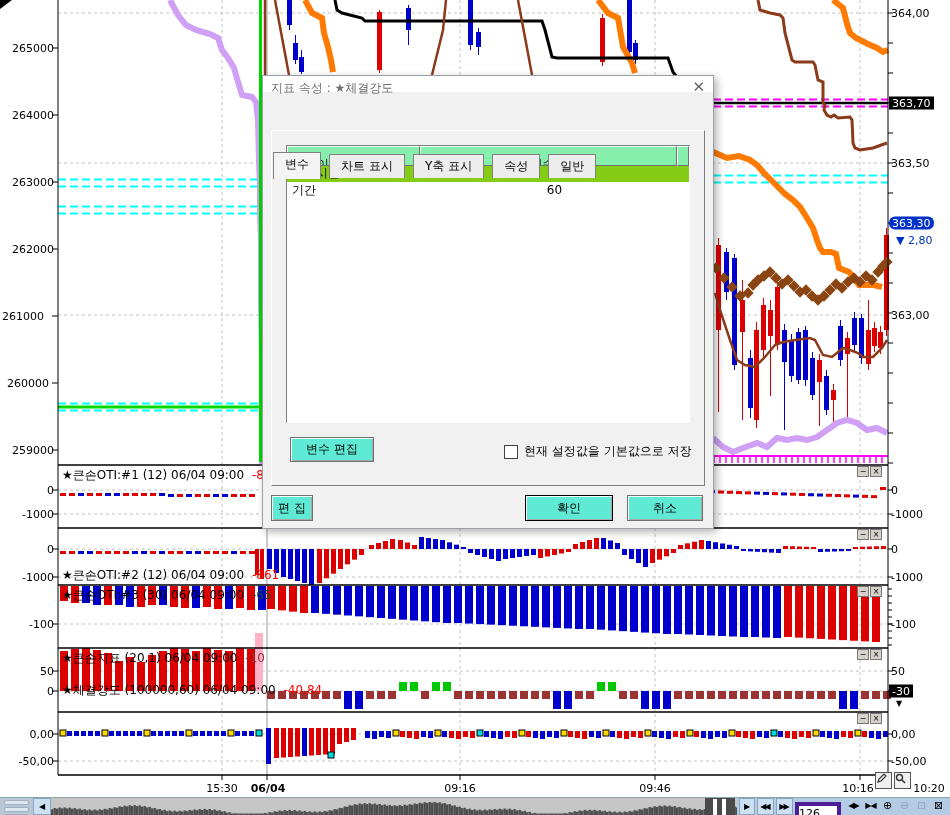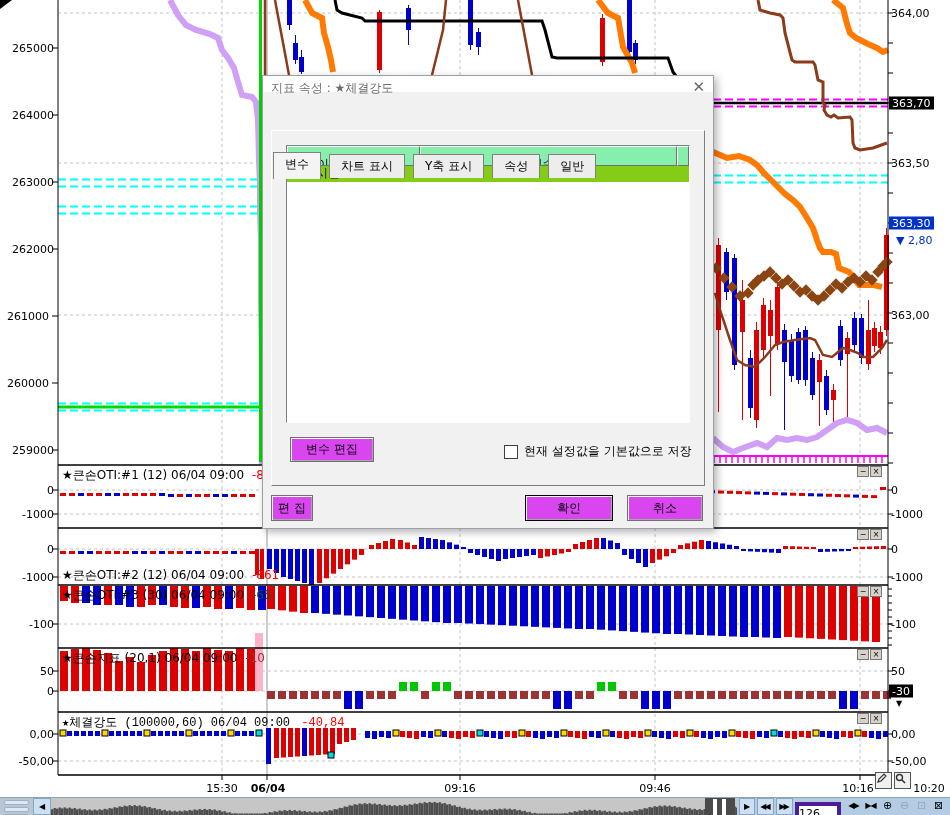--- a/index.html
+++ b/index.html
@@ -1,21 +1,21 @@
 <!DOCTYPE html>
 <html><head>
 <meta charset="utf-8">
 <style>
   html,body{margin:0;padding:0;background:#888;}
   #app{position:relative;width:950px;height:815px;background:#fff;overflow:hidden;
        font-family:"DejaVu Sans","Liberation Sans",sans-serif;}
   svg{position:absolute;left:0;top:0;}
   .badge{position:absolute;left:889px;font-size:11px;padding:0 3px;transform:translateY(-50%);white-space:nowrap;}
   .badge.black{background:#000;color:#fff;}
-  .badge.blue{background:#0031c8;color:#fff;}
+  .badge.blue{background:#0031c8;color:#fff;border-radius:6px;}
   .chg{position:absolute;left:896px;font-size:11px;color:#0031c8;transform:translateY(-50%);white-space:nowrap;}
   
   .ptitle{position:absolute;font-size:12px;color:#000;white-space:nowrap;z-index:3;}
   .ptitle .val{margin-left:4px;}
   .pbtn{position:absolute;width:12px;height:11px;background:#d6d2ca;border:1px solid #777;
         font-size:8px;line-height:9px;text-align:center;color:#000;z-index:4;box-sizing:border-box;}
   
   .tlabel{position:absolute;font-size:11px;color:#000;transform:translateX(-50%);white-space:nowrap;}
   .tool-sq{position:absolute;width:17px;height:17px;background:#f0f0f0;border:1px solid #555;
            box-sizing:border-box;z-index:5;display:flex;align-items:center;justify-content:center;}
@@ -32,21 +32,21 @@
   .tabpage{position:absolute;left:8px;right:8px;top:54px;bottom:42px;background:#f1f1f1;
            border:1px solid;border-color:#fff #7e7e7e #7e7e7e #fff;}
   .vartable{position:absolute;left:14px;right:14px;top:14px;height:276px;background:#fff;
             border:1px solid;border-color:#7e7e7e #fff #fff #7e7e7e;font-size:12px;}
   .vt-head{display:flex;height:19px;}
   .vt-hc{background:#86efac;border:1px solid;border-color:#fff #707070 #707070 #fff;
          padding:9px 5px;box-sizing:border-box;overflow:hidden;white-space:nowrap;}
   .vt-row{display:flex;height:17px;line-height:17px;}
   .vt-c{padding:0 5px;box-sizing:border-box;overflow:hidden;white-space:nowrap;}
   .c1{width:133px;flex:none;} .c2{flex:1;text-align:center;} .c3{width:12px;flex:none;}
-  .win-btn{position:absolute;background:#d946ef;border:1px solid #707070;font-size:12px;color:#000;
+  .win-btn{position:absolute;background:#5eead4;border:1px solid #707070;font-size:12px;color:#000;
            box-shadow:inset 1px 1px 0 #fff, inset -1px -1px 0 #a8a8a8;
            font-family:"DejaVu Sans","Liberation Sans",sans-serif;}
   .win-btn.default{border:1px solid #000;}
   .chkwrap{position:absolute;left:232px;top:312px;display:flex;align-items:center;font-size:12px;}
   .chkbox{width:12px;height:12px;background:#fff;border:1px solid #404040;margin-right:6px;flex:none;}
   
   .nav{position:absolute;left:0;top:797px;width:950px;height:18px;background:#b3cce4;border-top:1px solid #8aa;box-sizing:border-box;}
   .nav-grip{position:absolute;left:0;top:0;width:33px;height:18px;background:#b8c6d6;}
   .nav-grip i{display:block;height:3px;margin:2px 4px 0 4px;background:#dfe7f0;border:1px solid #9fb0c2;border-radius:2px;}
   .nav-btn{position:absolute;top:0;height:17px;background:#cde0f2;border:1px solid #8aa4c0;box-sizing:border-box;
@@ -767,20 +767,24 @@
     <div class="tabpage">
       <div class="vartable">
         <div class="vt-head">
           <div class="vt-hc c1">변수이름</div>
           <div class="vt-hc c2">변수값</div>
           <div class="vt-hc c3"></div>
         </div>
         <div class="vt-row" style="background:#84cc16">
           <div class="vt-c c1">지정시간</div>
         </div>
+        <div class="vt-row">
+          <div class="vt-c c1">기간</div>
+          <div class="vt-c c2">60</div>
+        </div>
       </div>
       <button class="win-btn" style="left:18px;top:306px;width:84px;height:25px">변수 편집</button>
       <div class="chkwrap">
         <span class="chkbox"></span>
         <span>현재 설정값을 기본값으로 저장</span>
       </div>
     </div>
     <button class="win-btn" style="left:8px;bottom:7px;width:42px;height:26px">편 집</button>
     <button class="win-btn default" style="left:262px;bottom:7px;width:88px;height:26px">확인</button>
     <button class="win-btn" style="left:364px;bottom:7px;width:76px;height:26px">취소</button>
@@ -1084,21 +1088,21 @@
       <div class="nav-ico" style="left: 862px; font-size: 8px; letter-spacing: -1px;">▶◀</div>
       <div class="nav-ico" style="left: 879px;">⊕</div>
       <div class="nav-ico dim" style="left: 896px;">⊖</div>
       <div class="nav-ico dim" style="left: 913px;">⊡</div>
       <div class="nav-ico" style="left: 930px;">⊠</div>
     </div>
 <span style="position:absolute;left:2px;top:48px;width:52px;text-align:right;font-size:11px;transform:translateY(-50%)">265000</span>
     <span style="position:absolute;left:2px;top:115px;width:52px;text-align:right;font-size:11px;transform:translateY(-50%)">264000</span>
     <span style="position:absolute;left:2px;top:182px;width:52px;text-align:right;font-size:11px;transform:translateY(-50%)">263000</span>
     <span style="position:absolute;left:2px;top:249px;width:52px;text-align:right;font-size:11px;transform:translateY(-50%)">262000</span>
-    <span style="position:absolute;left:2px;top:316px;width:52px;text-align:center;font-size:11px;transform:translateY(-50%)">261000</span>
+    <span style="position:absolute;left:2px;top:316px;width:52px;text-align:left;font-size:11px;transform:translateY(-50%)">261000</span>
     <span style="position:absolute;left:2px;top:383px;width:52px;text-align:center;font-size:11px;transform:translateY(-50%)">260000</span>
     <span style="position:absolute;left:2px;top:450px;width:52px;text-align:right;font-size:11px;transform:translateY(-50%)">259000</span>
     <span style="position:absolute;left:891px;top:13px;font-size:11px;transform:translateY(-50%)">364,00</span>
     <span style="position:absolute;left:891px;top:163px;font-size:11px;transform:translateY(-50%)">363,50</span>
     <span style="position:absolute;left:891px;top:315px;font-size:11px;transform:translateY(-50%)">363,00</span>
     <span style="position:absolute;left:2px;top:490px;width:52px;text-align:right;font-size:11px;transform:translateY(-50%)">0</span>
     <span style="position:absolute;left:891px;top:490px;font-size:11px;transform:translateY(-50%)">0</span>
     <span style="position:absolute;left:2px;top:514px;width:52px;text-align:right;font-size:11px;transform:translateY(-50%)">-1000</span>
     <span style="position:absolute;left:891px;top:514px;font-size:11px;transform:translateY(-50%)">-1000</span>
     <span style="position:absolute;left:2px;top:549px;width:52px;text-align:right;font-size:11px;transform:translateY(-50%)">0</span>
@@ -1120,16 +1124,16 @@
     <div class="pbtn" style="left: 870px; top: 466px;">×</div>
     <div class="ptitle" style="left: 62px; top: 530px; margin-top: 37px;"><span>★큰손OTI:#2</span>&nbsp;<span>(12)</span> <span>06/04 09:00</span> <span class="val" style="color: rgb(255, 0, 0);">-861</span></div>
     <div class="pbtn" style="left: 857px; top: 529px;">−</div>
     <div class="pbtn" style="left: 870px; top: 529px;">×</div>
     <div class="ptitle" style="left: 62px; top: 587px;"><span>★큰손OTI:#3</span>&nbsp;<span>(30)</span> <span>06/04 09:00</span> <span class="val" style="color: #14532d;">-65</span></div>
     <div class="pbtn" style="left: 857px; top: 586px;">−</div>
     <div class="pbtn" style="left: 870px; top: 586px;">×</div>
     <div class="ptitle" style="left: 62px; top: 650px;"><span>★큰손지표</span>&nbsp;<span>(20,1)</span> <span>06/04 09:00</span> <span class="val" style="color: rgb(153, 51, 51);">-10</span></div>
     <div class="pbtn" style="left: 857px; top: 649px;">−</div>
     <div class="pbtn" style="left: 870px; top: 649px;">×</div>
-    <div class="ptitle" style="left: 62px; top: 714px; font-family: Liberation Mono, monospace;"><span>★체결강도</span>&nbsp;<span>(100000,60)</span> <span>06/04 09:00</span> <span class="val" style="color: rgb(255, 0, 0);">-40,84</span></div>
+    <div class="ptitle" style="left: 62px; top: 682px;"><span>★체결강도</span>&nbsp;<span>(100000,60)</span> <span>06/04 09:00</span> <span class="val" style="color: rgb(255, 0, 0);">-40,84</span></div>
     <div class="pbtn" style="left: 857px; top: 713px;">−</div>
     <div class="pbtn" style="left: 870px; top: 713px;">×</div>
   </div>
 
 </body></html>

